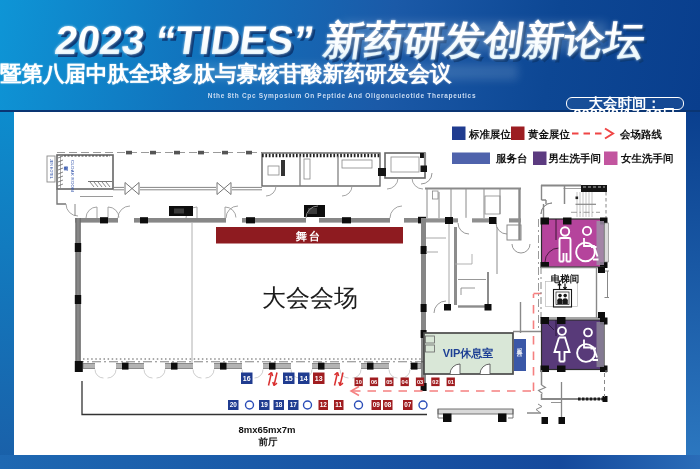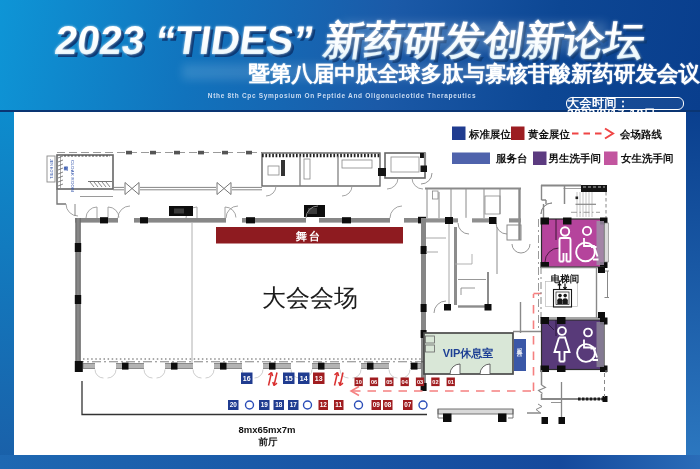--- a/index.html
+++ b/index.html
@@ -20,25 +20,25 @@
 <div class="abs" style="left:0;top:455px;width:700px;height:14px;background:linear-gradient(to right,#1e68b2,#15499c 80%,#2a6cb8)"></div>
 
 <div class="abs" style="left:0;top:13px;width:700px;text-align:center;font-size:40px;font-weight:bold;color:#0b3a77;transform:translate(3px,2.5px) skewX(-8deg)">2023 “TIDES” 新药研发创新论坛</div>
 
 <div class="abs" style="left:341px;top:22px;width:266px;height:29px;background:rgba(235,248,255,0.18);border-radius:3px;filter:blur(5px)"></div>
 
 <div class="abs" style="left:0;top:13px;width:700px;text-align:center;font-size:40px;font-weight:bold;transform:skewX(-8deg);background:linear-gradient(#ffffff 40%,#9fd7ef);-webkit-background-clip:text;background-clip:text;color:transparent;text-shadow:0 0 2.5px rgba(255,255,255,0.8)">2023 “TIDES” 新药研发创新论坛</div>
 
 <div class="abs" style="left:182px;top:64px;width:336px;height:16px;background:rgba(235,248,255,0.14);border-radius:3px;filter:blur(4px)"></div>
 
-<div class="abs" style="left:0;top:59px;width:700px;text-align:right;font-size:21.5px;font-weight:bold;color:#fff;text-shadow:0 0 1.5px rgba(255,255,255,0.7)">暨第八届中肽全球多肽与寡核苷酸新药研发会议</div>
+<div class="abs" style="left:0;top:59px;width:700px;text-align:left;font-size:21.5px;font-weight:bold;color:#fff;text-shadow:0 0 1.5px rgba(255,255,255,0.7)">暨第八届中肽全球多肽与寡核苷酸新药研发会议</div>
 
 <div class="abs" style="left:0;top:92px;width:684px;text-align:center;font-size:6.5px;font-weight:bold;letter-spacing:0.7px;color:#cadcf2">Nthe 8th Cpc Symposium On Peptide And Oligonucleotide Therapeutics</div>
 
-<div class="abs" style="left:566px;top:97px;width:116px;height:11px;border:1px solid #fff;border-radius:6px;background:rgba(255,255,255,0.05);color:#fff;font-size:12px;font-weight:bold;text-align:left;line-height:11px;letter-spacing:0.5px">大会时间：2023/8/17-18日</div>
+<div class="abs" style="left:566px;top:97px;width:116px;height:11px;border:1px solid #fff;border-radius:6px;background:rgba(255,255,255,0.05);color:#fff;font-size:14px;font-weight:bold;text-align:center;line-height:11px;letter-spacing:0.5px">大会时间：2023/8/17-18日</div>
 
 <svg class="abs" style="left:0;top:0" width="700" height="469" viewBox="0 0 700 469">
 <g>
       <rect x="452" y="126.5" width="13.5" height="13.5" fill="#203c90"></rect>
     </g>
 <g>
       <text x="469" y="137.5" font-size="10.5" font-weight="bold" fill="#111">标准展位</text>
     </g>
 <g>
       <rect x="511" y="126.5" width="13.5" height="13.5" fill="#9c1d22"></rect>

